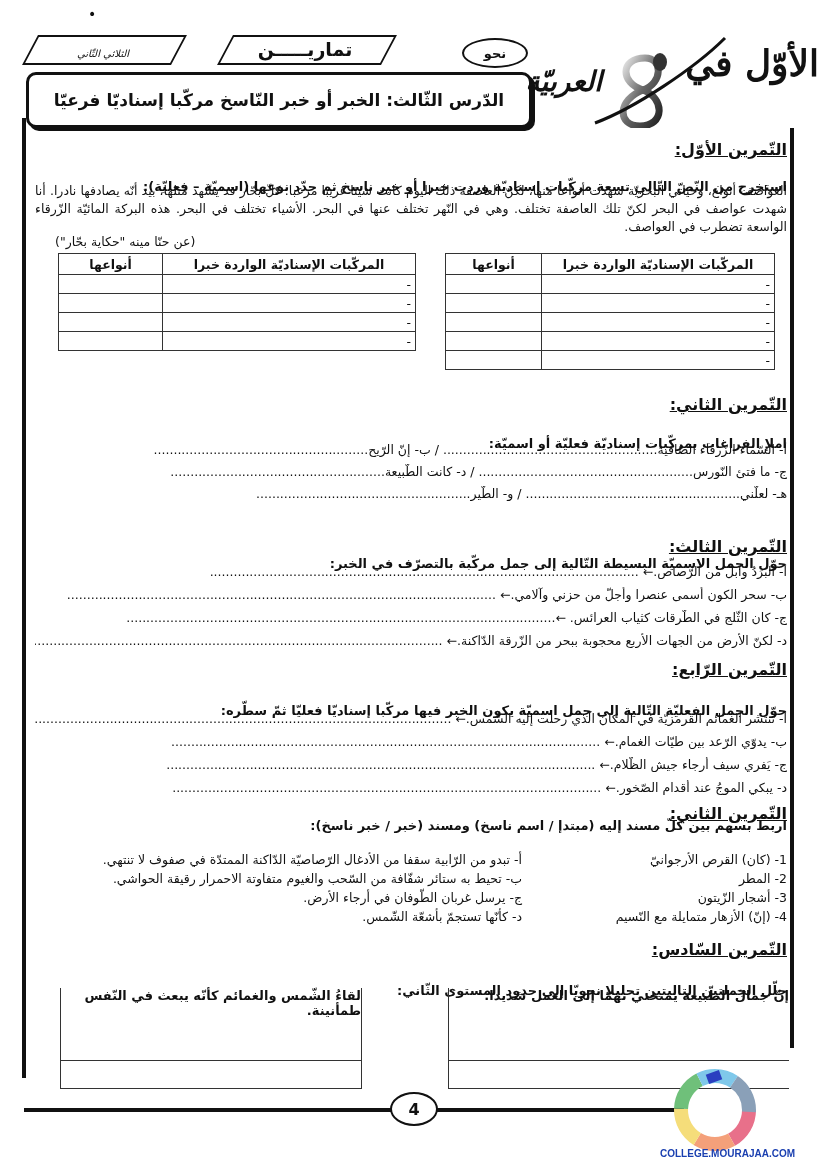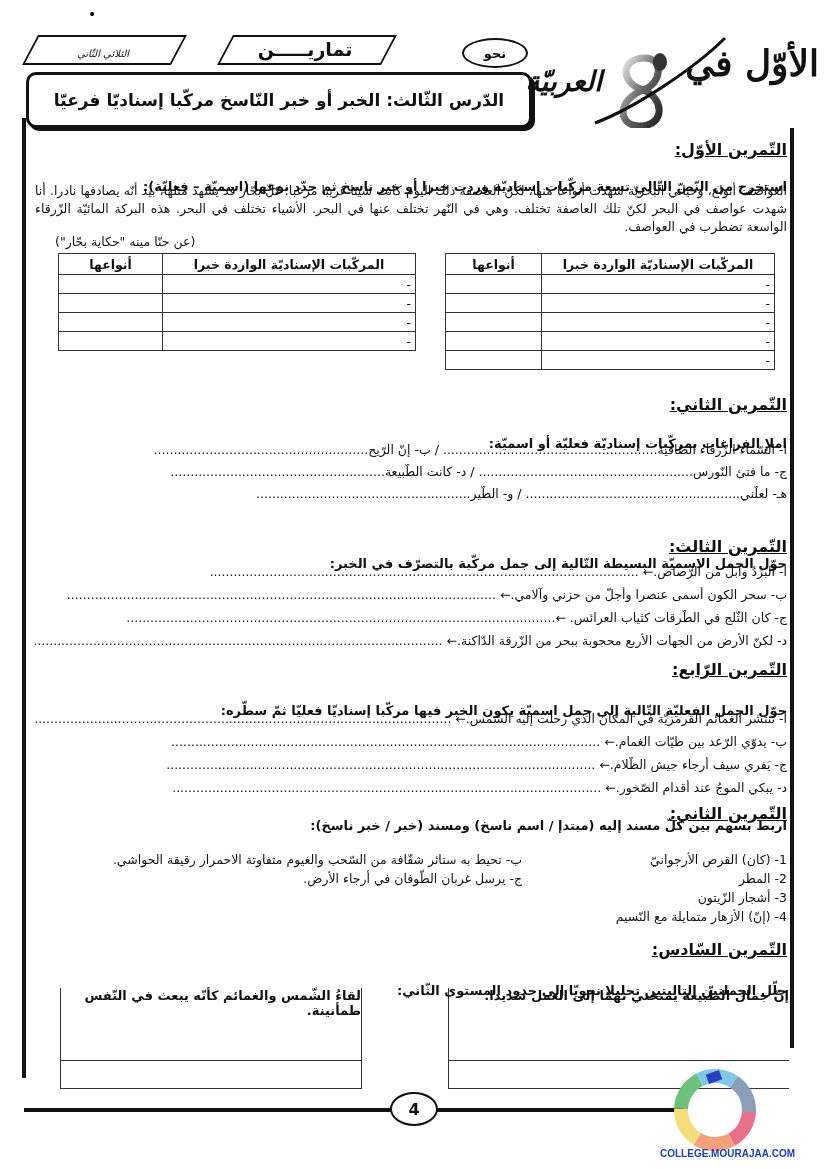--- a/index.html
+++ b/index.html
@@ -185,22 +185,24 @@
 
 <div class="abs sec-title rtl" style="top:804px;">التّمرين الثاني:</div>
 <div class="abs instr" style="top:802px;">اربط بسهم بين كلّ مسند إليه (مبتدإ / اسم ناسخ) ومسند (خبر / خبر ناسخ):</div>
 <div class="abs match-col" style="right:40px; top:850px; width:200px;">
   <div>1- (كان) القرص الأرجوانيّ</div>
   <div>2- المطر</div>
   <div>3- أشجار الزّيتون</div>
   <div>4- (إنّ) الأزهار متمايلة مع النّسيم</div>
 </div>
 <div class="abs match-col" style="right:305px; top:850px; width:480px;">
+  <div>أ- تبدو من الرّابية سقفا من الأدغال الرّصاصيّة الدّاكنة الممتدّة في صفوف لا تنتهي.</div>
   <div>ب- تحيط به ستائر شفّافة من السّحب والغيوم متفاوتة الاحمرار رقيقة الحواشي.</div>
   <div>ج- يرسل غربان الطّوفان في أرجاء الأرض.</div>
+  <div>د- كأنّها تستجمّ بأشعّة الشّمس.</div>
 </div>
 
 <div class="abs sec-title rtl" style="top:940px;">التّمرين السّادس:</div>
 <div class="abs instr" style="top:967px;">حلّل الجملتين التاليتين تحليلا نحويّا إلى حدود المستوى الثّاني:</div>
 
 <div class="abs box" style="left:448px; top:988px; width:340px; height:100px; border-top:none; border-right:none;">
   <div class="box-sent" style="text-align:right; padding-right:0;">إنّ جمالَ الطّبيعة يمنحني نهَمًا إلى العمل شديدا.</div>
   <div style="position:absolute; left:0; right:0; top:72px; border-top:1px solid #333;"></div>
 </div>
 <div class="abs box" style="left:60px; top:988px; width:300px; height:100px; border-top:none;">

